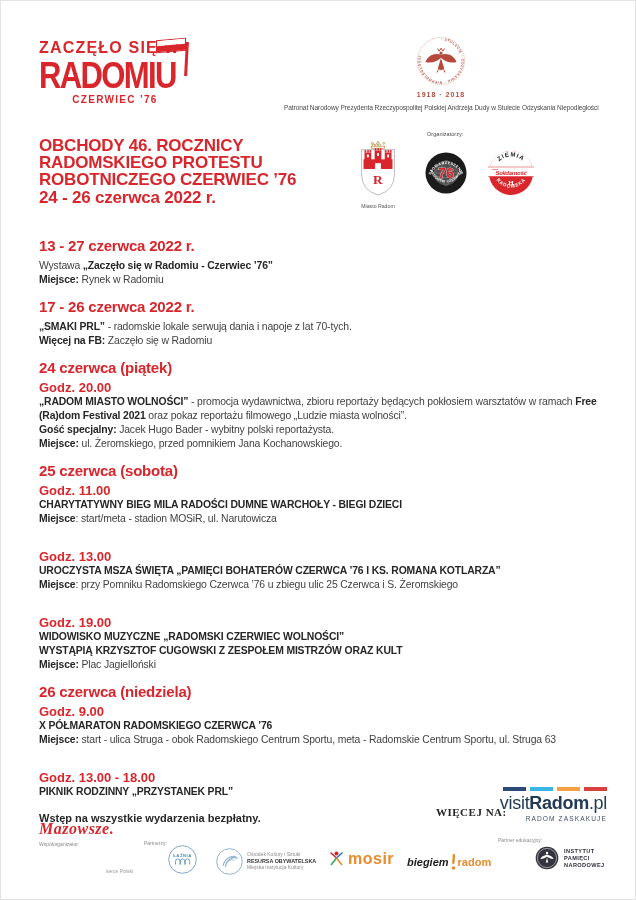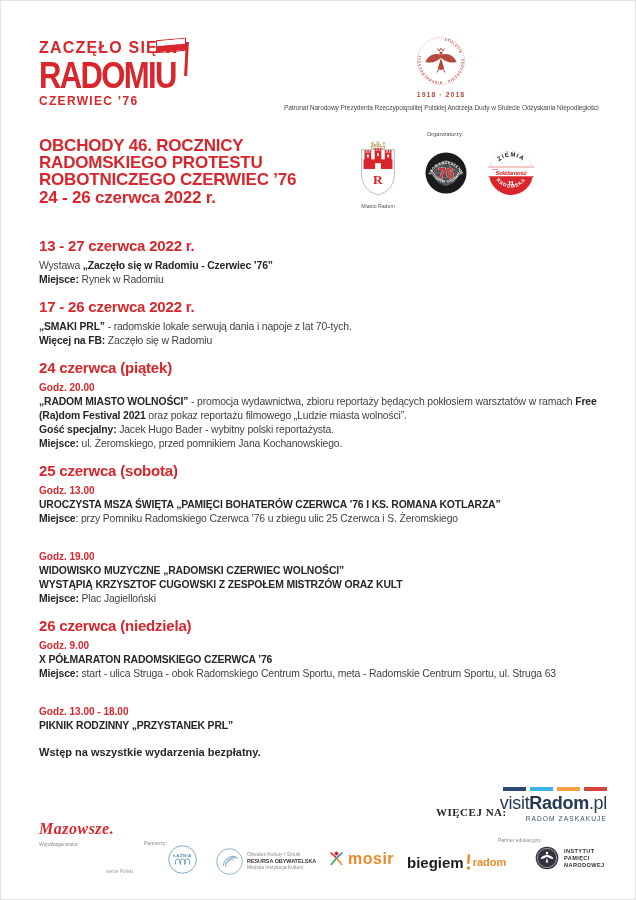--- a/index.html
+++ b/index.html
@@ -2,21 +2,21 @@
 <html><head>
 <meta charset="utf-8">
 <style>
   html,body{margin:0;padding:0;background:#fff;}
   .poster{position:relative;width:636px;height:900px;background:#fff;border:1px solid #e3e3e3;box-sizing:border-box;
           font-family:"Liberation Sans",sans-serif;overflow:hidden;}
   
   .brand{position:absolute;left:38px;top:38px;width:152px;}
   .brand-l1{font-size:16px;font-weight:700;color:#d8262c;letter-spacing:1.2px;}
   .brand-l2{font-size:37px;font-weight:700;color:#d8262c;letter-spacing:-2px;transform:scaleX(.84);transform-origin:left;line-height:34px;margin-top:2px;}
-  .brand-l3{font-size:12px;font-weight:700;color:#d8262c;letter-spacing:1.3px;text-align:left;margin-top:1px;}
+  .brand-l3{font-size:10px;font-weight:700;color:#d8262c;letter-spacing:1.3px;text-align:center;margin-top:1px;}
   .flagpole{position:absolute;left:146px;top:3px;width:2.5px;height:34px;background:#d8262c;transform:rotate(3deg);}
   .flag{position:absolute;left:117px;top:0px;width:30px;height:13px;transform:skewY(-5deg);border:1.5px solid #d8262c;box-sizing:border-box;}
   .flag-top{height:45%;background:#fff;}
   .flag-bot{height:55%;background:#d8262c;}
   
   .emblem{position:absolute;left:415px;top:35px;width:50px;text-align:center;}
   .emblem-years{font-size:7px;font-weight:700;color:#b5493c;letter-spacing:1px;margin-top:1px;}
   .patronage{position:absolute;left:283px;top:103px;width:330px;font-size:6.6px;color:#4a4a4a;white-space:nowrap;letter-spacing:-0.1px;}
   
   .title{position:absolute;left:38px;top:136px;font-size:17px;font-weight:700;color:#d8262c;line-height:17.2px;letter-spacing:-0.2px;}
@@ -24,21 +24,21 @@
   .org-label{position:absolute;left:426px;top:130px;font-size:5.6px;color:#4a4a4a;}
   .org-radom{position:absolute;left:357px;top:139px;width:40px;text-align:center;}
   .org-radom-cap{font-size:5.2px;color:#555;margin-top:3px;}
   .org-76{position:absolute;left:424px;top:151px;}
   .org-ziemia{position:absolute;left:487px;top:149px;}
   
   .schedule{position:absolute;left:38px;top:237px;width:562px;}
   .sec{margin-bottom:12px;}
   .sec h2{margin:0 0 6px 0;font-size:15px;line-height:15px;font-weight:700;color:#d8262c;letter-spacing:-0.2px;}
   .evt + .evt{margin-top:24px;}
-  .time{font-size:10px;line-height:14px;font-weight:700;color:#d8262c;margin:0;}
+  .time{font-size:13px;line-height:14px;font-weight:700;color:#d8262c;margin:0;}
   .line{font-size:10.4px;line-height:14px;color:#3f3f3f;letter-spacing:-0.15px;margin:0;}
   .line .b{font-weight:700;color:#262626;}
   .note{font-size:11px;line-height:14px;font-weight:700;color:#262626;margin:2px 0 16px 0;}
   
   .more-label{position:absolute;left:435px;top:805px;font-size:11px;font-weight:700;color:#262626;letter-spacing:0.5px;font-family:Liberation Serif, serif;}
   .vr{position:absolute;left:498px;top:786px;width:108px;text-align:right;}
   .vr-dashes{display:flex;gap:4px;justify-content:flex-end;}
   .vr-dash{width:23px;height:4px;}
   .vr-text{font-size:18px;color:#223a54;margin-top:2px;letter-spacing:-0.3px;}
   .vr-text .b{font-weight:700;}
@@ -47,21 +47,21 @@
   .mazowsze{position:absolute;left:38px;top:819px;font-family:"Liberation Serif",serif;font-style:italic;font-weight:700;font-size:16px;color:#d8262c;letter-spacing:0.5px;}
   .mazowsze-sub{position:absolute;left:38px;top:867px;width:94px;text-align:right;font-size:5px;color:#999;}
   .laznia{position:absolute;left:167px;top:844px;}
   .resursa-ic{position:absolute;left:215px;top:847px;}
   .resursa-tx{position:absolute;left:246px;top:850px;line-height:6.5px;}
   .resursa-tx .g{font-size:5px;color:#8a8a8a;}
   .resursa-tx .d{font-size:5.4px;color:#333;font-weight:700;}
   .mosir{position:absolute;left:327px;top:848px;display:flex;align-items:center;gap:3px;}
   .mosir-tx{font-size:16px;font-weight:700;color:#e98a2b;letter-spacing:0.5px;}
   .biegiem{position:absolute;left:406px;top:852px;display:flex;align-items:center;gap:1px;}
-  .biegiem .bk{font-size:15px;font-weight:700;color:#1c1c1c;}
+  .biegiem .bk{font-size:11px;font-weight:700;color:#1c1c1c;font-style:italic;}
   .biegiem .or{font-size:11px;font-weight:700;color:#e98a2b;}
   .ipn{position:absolute;left:534px;top:845px;display:flex;align-items:center;gap:5px;}
   .ipn-tx{font-size:5.6px;font-weight:700;color:#2e2e3a;line-height:7px;letter-spacing:0.4px;}
 </style>
 </head>
 <body>
 
 <div class="poster">
 
   <div class="brand">
@@ -200,20 +200,25 @@
         <p class="time">Godz. 20.00</p>
         <p class="line"><span class="b">„RADOM MIASTO WOLNOŚCI”</span><span> - promocja wydawnictwa, zbioru reportaży będących pokłosiem warsztatów w ramach </span><span class="b">Free (Ra)dom Festival 2021</span><span> oraz pokaz reportażu filmowego „Ludzie miasta wolności”.</span></p>
         <p class="line"><span class="b">Gość specjalny:</span><span> Jacek Hugo Bader - wybitny polski reportażysta.</span></p>
         <p class="line"><span class="b">Miejsce:</span><span> ul. Żeromskiego, przed pomnikiem Jana Kochanowskiego.</span></p>
       </div>
     </section>
 
     <section class="sec">
       <h2>25 czerwca (sobota)</h2>
       <div class="evt">
+        <p class="time">Godz. 11.00</p>
+        <p class="line"><span class="b">CHARYTATYWNY BIEG MILA RADOŚCI DUMNE WARCHOŁY - BIEGI DZIECI</span></p>
+        <p class="line"><span class="b">Miejsce</span><span>: start/meta - stadion MOSiR, ul. Narutowicza</span></p>
+      </div>
+      <div class="evt">
         <p class="time">Godz. 13.00</p>
         <p class="line"><span class="b">UROCZYSTA MSZA ŚWIĘTA „PAMIĘCI BOHATERÓW CZERWCA ’76 I KS. ROMANA KOTLARZA”</span></p>
         <p class="line"><span class="b">Miejsce</span><span>: przy Pomniku Radomskiego Czerwca ’76 u zbiegu ulic 25 Czerwca i S. Żeromskiego</span></p>
       </div>
       <div class="evt">
         <p class="time">Godz. 19.00</p>
         <p class="line"><span class="b">WIDOWISKO MUZYCZNE „RADOMSKI CZERWIEC WOLNOŚCI”</span></p>
         <p class="line"><span class="b">WYSTĄPIĄ KRZYSZTOF CUGOWSKI Z ZESPOŁEM MISTRZÓW ORAZ KULT</span></p>
         <p class="line"><span class="b">Miejsce:</span><span> Plac Jagielloński</span></p>
       </div>

